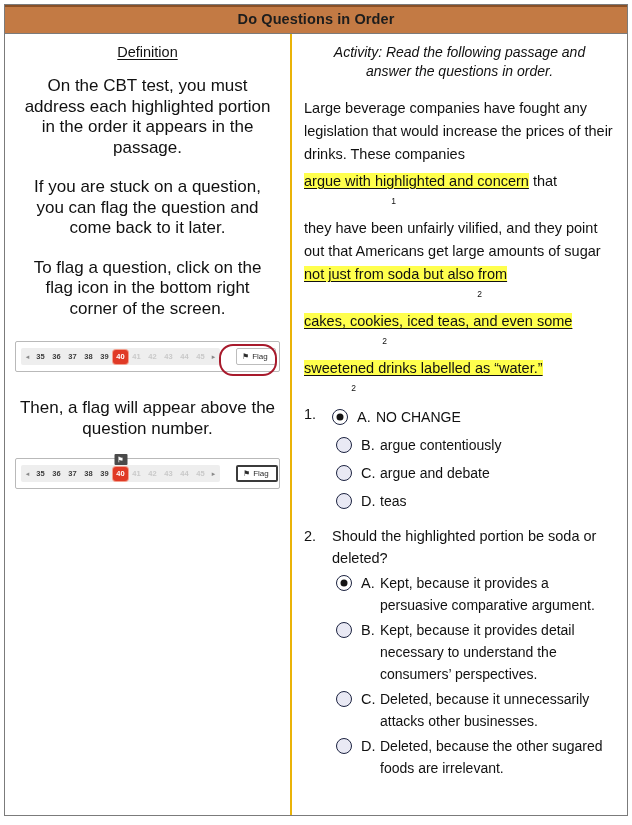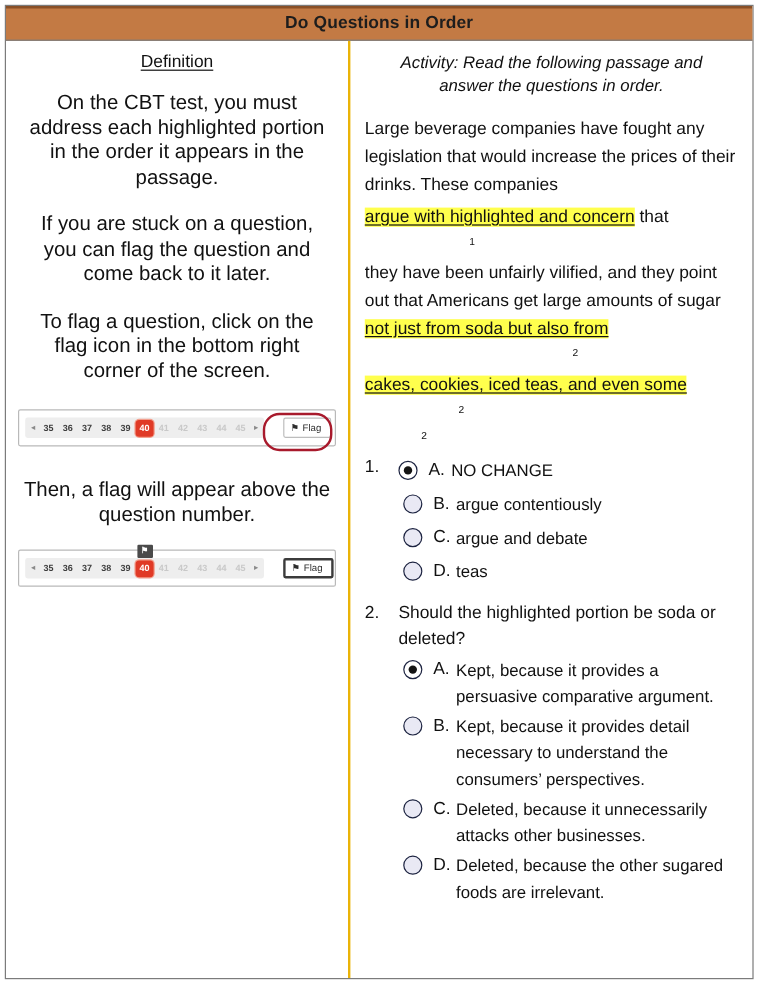--- a/index.html
+++ b/index.html
@@ -377,20 +377,21 @@
         <div class="rc-para"><span>they have been unfairly vilified, and they point out that Americans get large amounts of sugar </span><span class="hl">not just from soda but also from</span></div>
         <div class="subnum i2a">2</div>
 
         <div class="rc-gap"></div>
 
         <div class="rc-para"><span class="hl">cakes, cookies, iced teas, and even some</span></div>
         <div class="subnum i2b">2</div>
 
         <div class="rc-gap"></div>
 
+        <div class="rc-para"><span class="hl">sweetened drinks labelled as “water.”</span></div>
         <div class="subnum i2c">2</div>
 
         <div class="qblock">
           <div class="opt">
             <span class="qnum">1.</span>
             <span class="radio checked"></span>
             <span class="opt-letter">A.</span>
             <span class="opt-text">NO CHANGE</span>
           </div>
           <div class="opt">

